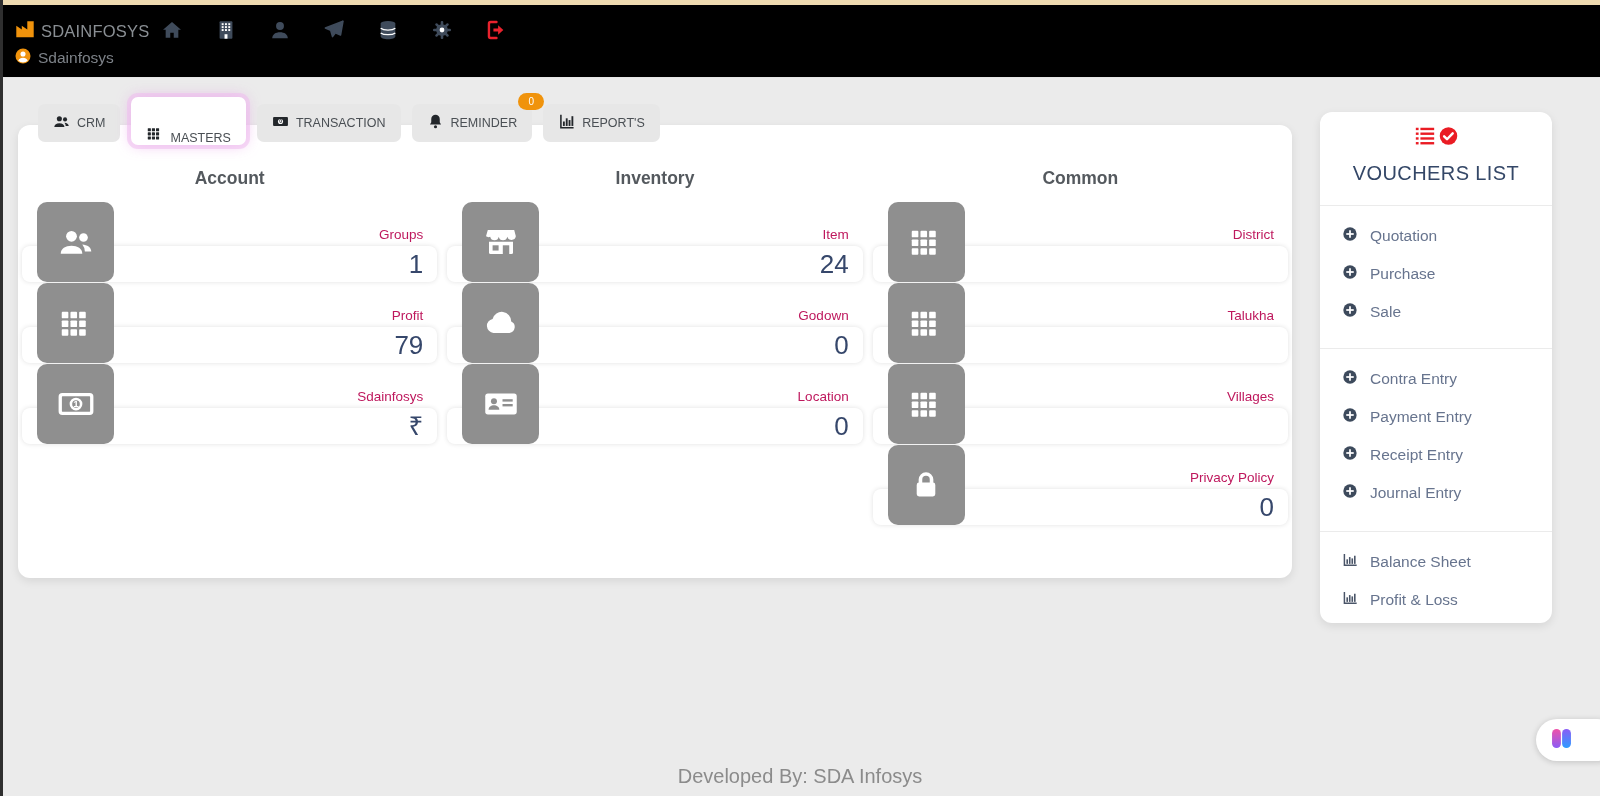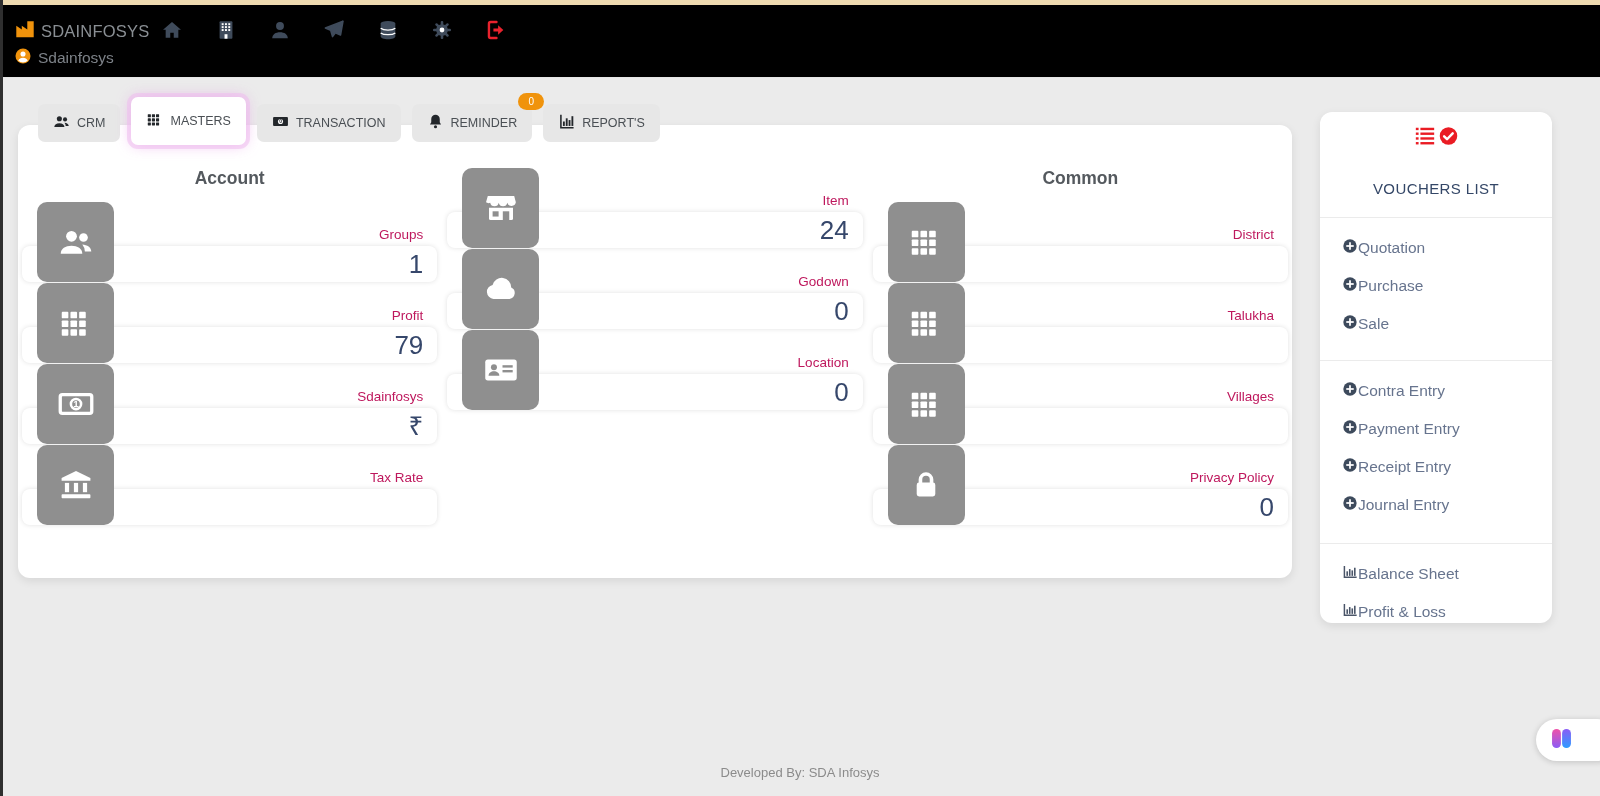--- a/index.html
+++ b/index.html
@@ -21,21 +21,21 @@
   .nav-icon-btn { width:24px; height:24px; display:flex; align-items:center; justify-content:center; cursor:pointer; background:none; border:none; }
   .nav-icon-btn svg { width:22px; height:22px; fill:#3f4b5b; }
 
   
   .tabs { position:absolute; left:38px; top:97px; display:flex; gap:11px; z-index:6; align-items:flex-end; }
   .tab { position:relative; display:inline-flex; align-items:center; gap:7px; height:38px; padding:0 15px;
          background:#e7e7e7; border-radius:7px; border:none; cursor:pointer;
          font-family:"Liberation Sans",sans-serif; font-size:12.5px; color:#4a4f54; }
   .tab svg { width:17px; height:17px; fill:#23272b; }
   .tab.active { background:#fff; height:48px; margin-bottom:-3px;
-                box-shadow:0 0 0 4px rgba(238,190,238,.55), 0 0 14px rgba(230,150,230,.65); }
+                box-shadow:0 0 0 4px rgba(238,190,238,.55), 0 0 14px rgba(230,150,230,.65);align-items:flex-end; }
   .tab-badge { position:absolute; top:-11px; right:-12px; min-width:26px; height:17px; border-radius:9px;
                background:#f0930c; color:#fff; font-size:10px; display:flex; align-items:center; justify-content:center; }
 
   
   .main-card { position:absolute; left:18px; top:125px; width:1274px; height:453px; background:#fff;
                border-radius:12px; box-shadow:0 3px 10px rgba(0,0,0,.09); z-index:4; padding:43px 4px 0 4px; }
   .columns { display:flex; gap:10px; }
   .col { flex:1; position:relative; }
   .col-title { text-align:center; font-size:17.5px; color:#54595e; margin-bottom:13px; }
   .stat-row { position:relative; height:81px; cursor:pointer; }
@@ -46,28 +46,28 @@
   .stat-tile svg { width:36px; height:36px; fill:#fff; }
   .stat-label { position:absolute; right:14px; bottom:41px; font-size:13.5px; color:#be185d; z-index:3; }
   .stat-value { position:absolute; right:14px; bottom:4px; font-size:26px; color:#36476b; z-index:3; line-height:30px; }
 
   
   .vouchers { position:absolute; left:1320px; top:112px; width:232px; height:511px; background:#fff;
               border-radius:12px; box-shadow:0 3px 10px rgba(0,0,0,.09); z-index:4; }
   .v-head { padding-top:13px; text-align:center; }
   .v-head-icons { display:flex; justify-content:center; align-items:center; gap:2px; }
   .v-head-icons svg { height:22px; }
-  .v-title { margin-top:33px; font-size:15px; color:#344767; letter-spacing:.4px; }
+  .v-title { margin-top:15px; font-size:20px; color:#344767; letter-spacing:.4px; }
   .v-divider { border:none; border-top:1px solid #ebebeb; margin:20px 0 0 0; }
   .v-group { padding:11px 0; }
-  .v-item { display:flex; align-items:center; gap:0; padding:9px 22px; font-size:15.5px; color:#67748e; cursor:pointer; }
+  .v-item { display:flex; align-items:center; gap:12px; padding:9px 22px; font-size:15.5px; color:#67748e; cursor:pointer; }
   .v-item svg { width:16px; height:16px; flex:0 0 auto; }
 
   
-  .footer-text { position:absolute; left:0; right:0; top:765px; text-align:center; font-size:13px; color:#8b8b8b; z-index:2; }
+  .footer-text { position:absolute; left:0; right:0; top:765px; text-align:center; font-size:20px; color:#8b8b8b; z-index:2; }
   .brain-pill { position:absolute; right:-18px; top:719px; width:82px; height:42px; background:#fff; border-radius:21px;
                 box-shadow:0 1px 6px rgba(0,0,0,.18); z-index:20; cursor:pointer; display:flex; align-items:center; padding-left:12px; }
   .brain-pill svg { width:27px; height:27px; }
 </style>
 </head>
 <body>
 
 <div class="top-accent"></div>
 <div class="left-edge"></div>
 
@@ -248,38 +248,25 @@
           <div class="stat-tile">
             <svg viewBox="0 0 24 24">
                 <rect x="1.5" y="5.8" width="21" height="12.4" rx="1.4" fill="none" stroke="#fff" stroke-width="2.2"></rect>
                 <circle cx="12" cy="12" r="3.4" fill="none" stroke="#fff" stroke-width="1.7"></circle>
                 <text x="12" y="14.3" text-anchor="middle" font-size="6.6" font-family="Liberation Sans, sans-serif" font-weight="bold" fill="#fff">1</text>
               </svg>
           </div>
           <div class="stat-label">Sdainfosys</div>
           <div class="stat-value">₹</div>
         </div>
-        <div class="stat-row">
-          <div class="stat-bar"></div>
-          <div class="stat-tile">
-            <svg viewBox="0 0 24 24">
-                <path d="M12 2.6L2.4 7.4v1.8h19.2V7.4z"></path>
-                <rect x="4.6" y="10.6" width="2.8" height="6.2"></rect>
-                <rect x="10.6" y="10.6" width="2.8" height="6.2"></rect>
-                <rect x="16.6" y="10.6" width="2.8" height="6.2"></rect>
-                <rect x="2.4" y="18.2" width="19.2" height="2.6" rx=".5"></rect>
-              </svg>
-          </div>
-          <div class="stat-label">Tax Rate</div>
-          <div class="stat-value"></div>
-        </div>
       </div>
     </section>
 
     <section class="col">
+      <h2 class="col-title">Inventory</h2>
       <div class="rows">
         <div class="stat-row">
           <div class="stat-bar"></div>
           <div class="stat-tile">
             <svg viewBox="0 0 24 24">
                 <path d="M3.2 4h17.6l1.1 4.2a2.9 2.9 0 01-2.8 2.4 2.9 2.9 0 01-2.9-2.1 2.9 2.9 0 01-5.7 0 2.9 2.9 0 01-5.7 0A2.9 2.9 0 012 8.2z"></path>
                 <path d="M4 11.8h16v7.2a1 1 0 01-1 1H5a1 1 0 01-1-1z"></path>
                 <rect x="13.2" y="14.2" width="4.3" height="5.8" fill="#8f8f8f"></rect>
                 <rect x="6.4" y="14.2" width="4" height="3.5" fill="#8f8f8f"></rect>
               </svg>

